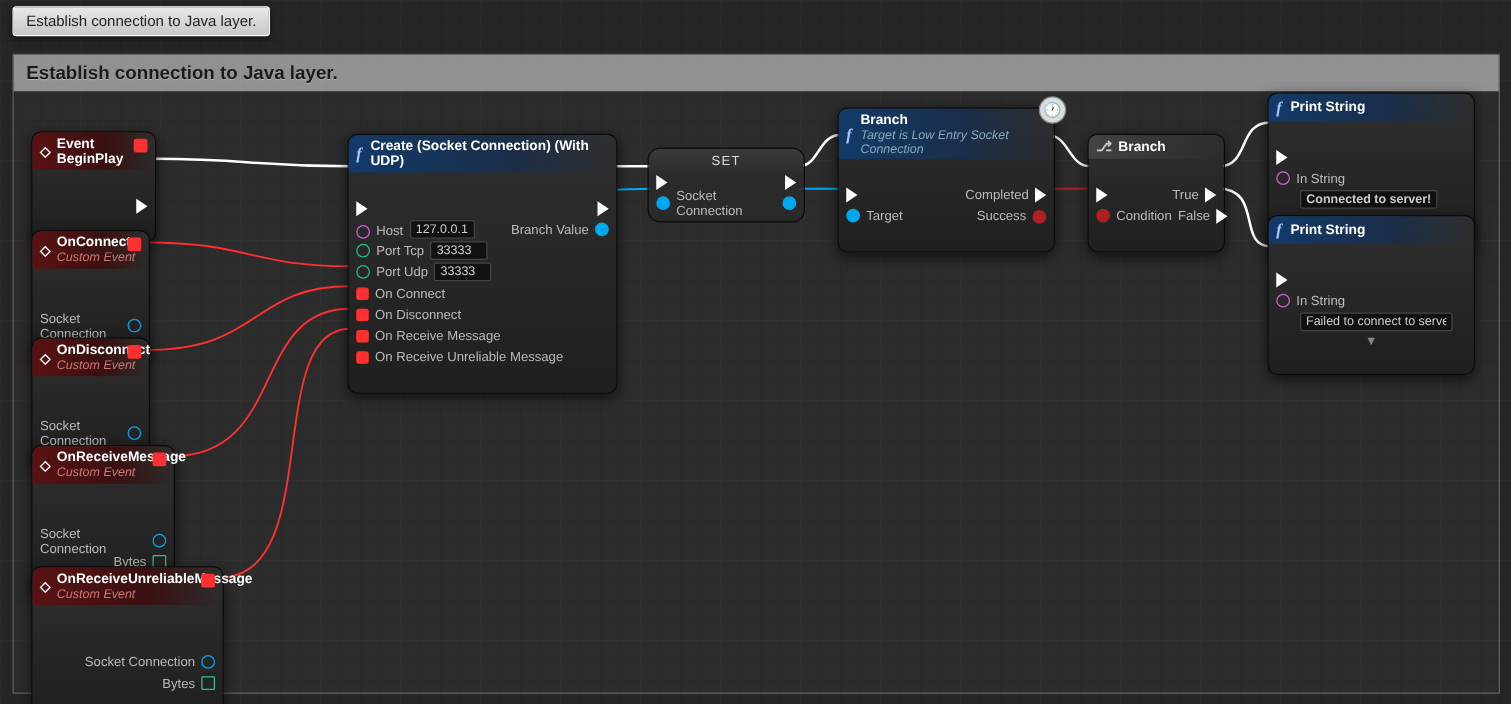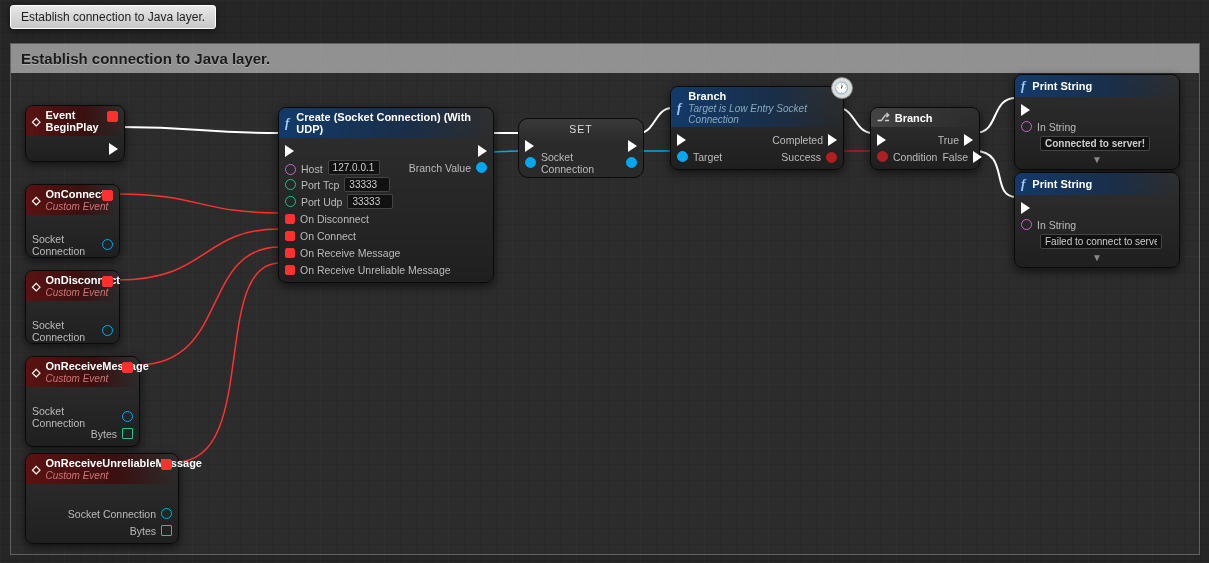--- a/index.html
+++ b/index.html
@@ -7,21 +7,21 @@
 .tooltip{position:absolute;left:10px;top:5px;background:linear-gradient(#e8e8e8,#c8c8c8);color:#222;padding:4px 10px;border-radius:3px;border:1.5px solid #fff;box-shadow:0 2px 6px rgba(0,0,0,.5);font-size:12px}
 .comment-box{position:absolute;left:10px;top:43px;width:1188px;height:510px;border:1px solid rgba(255,255,255,.25);background:rgba(255,255,255,.03)}
 .comment-title{background:rgba(230,230,230,.55);color:#1a1a1a;font-size:15px;font-weight:bold;padding:6px 10px;text-shadow:0 1px 0 rgba(255,255,255,.3)}
 .node{position:absolute;background:linear-gradient(#2f2f2f,#1f1f1f);border:1px solid #0a0a0a;border-radius:8px;box-shadow:0 3px 10px rgba(0,0,0,.6)}
 .node .hdr{display:flex;align-items:center;padding:3px 6px;border-radius:7px 7px 0 0;color:#fff;font-weight:bold;font-size:11px;gap:5px}
 .hdr.red{background:linear-gradient(90deg,#5a1212 0%,#3a1010 60%,rgba(30,30,30,0) 100%)}
 .hdr.blue{background:linear-gradient(90deg,#123a6a 0%,#1a2e48 60%,rgba(30,30,30,0) 100%)}
 .hdr.grey{background:linear-gradient(90deg,#444 0%,#333 60%,rgba(30,30,30,0) 100%)}
 .sub{color:#c77;font-size:10px;font-weight:normal;font-style:italic;display:block;margin-top:1px}
 .sub.blue{color:#8ab}
-.body{padding:4px 6px}
+.body{padding:20px 6px}
 .row{display:flex;align-items:center;gap:5px;height:17px;font-size:10.5px;color:#bbb}
 .row.right{justify-content:flex-end}
 .row.split{justify-content:space-between}
 .pin{width:9px;height:9px;border-radius:50%;border:1.5px solid #777;flex-shrink:0}
 .pin.exec{width:0;height:0;border:none;border-top:6px solid transparent;border-bottom:6px solid transparent;border-left:9px solid #fff;border-radius:0}
 .pin.exec.hollow{border-left-color:transparent;filter:drop-shadow(0 0 0.5px #fff) drop-shadow(0 0 0.5px #fff)}
 .pin.obj{border-color:#00a8f0;background:#00a8f0}
 .pin.obj.hollow{background:transparent}
 .pin.dlg{border-color:#ff3030;background:#ff3030;border-radius:2px;width:8px;height:8px}
 .pin.bool{border-color:#b02020;background:#b02020}
@@ -183,25 +183,25 @@
         <span>Port Tcp</span>
         <input class="inp" style="width: 36px;" value="33333">
       </div>
   <div class="row">
         <span class="pin int"></span>
         <span>Port Udp</span>
         <input class="inp" style="width: 36px;" value="33333">
       </div>
   <div class="row">
         <span class="pin dlg"></span>
+        <span>On Connect</span>
+      </div>
+  <div class="row">
+        <span class="pin dlg"></span>
         <span>On Disconnect</span>
-      </div>
-  <div class="row">
-        <span class="pin dlg"></span>
-        <span>On Connect</span>
       </div>
   <div class="row">
         <span class="pin dlg"></span>
         <span>On Receive Message</span>
       </div>
   <div class="row">
         <span class="pin dlg"></span>
         <span>On Receive Unreliable Message</span>
       </div>
  </div>

